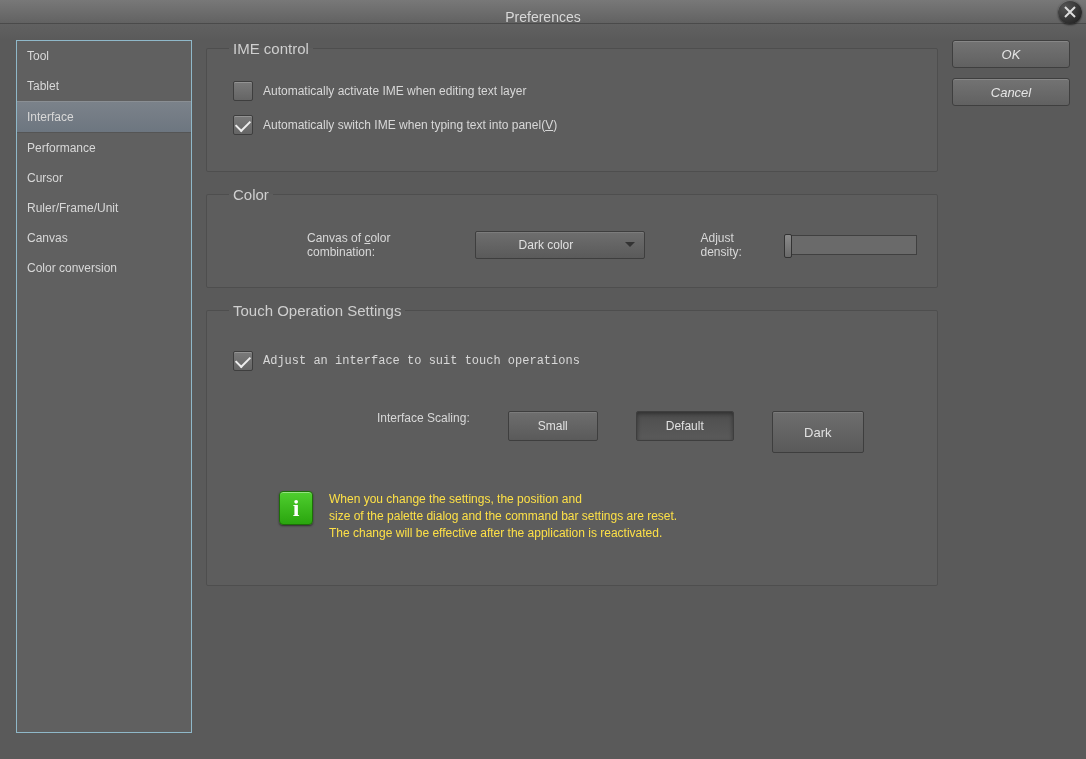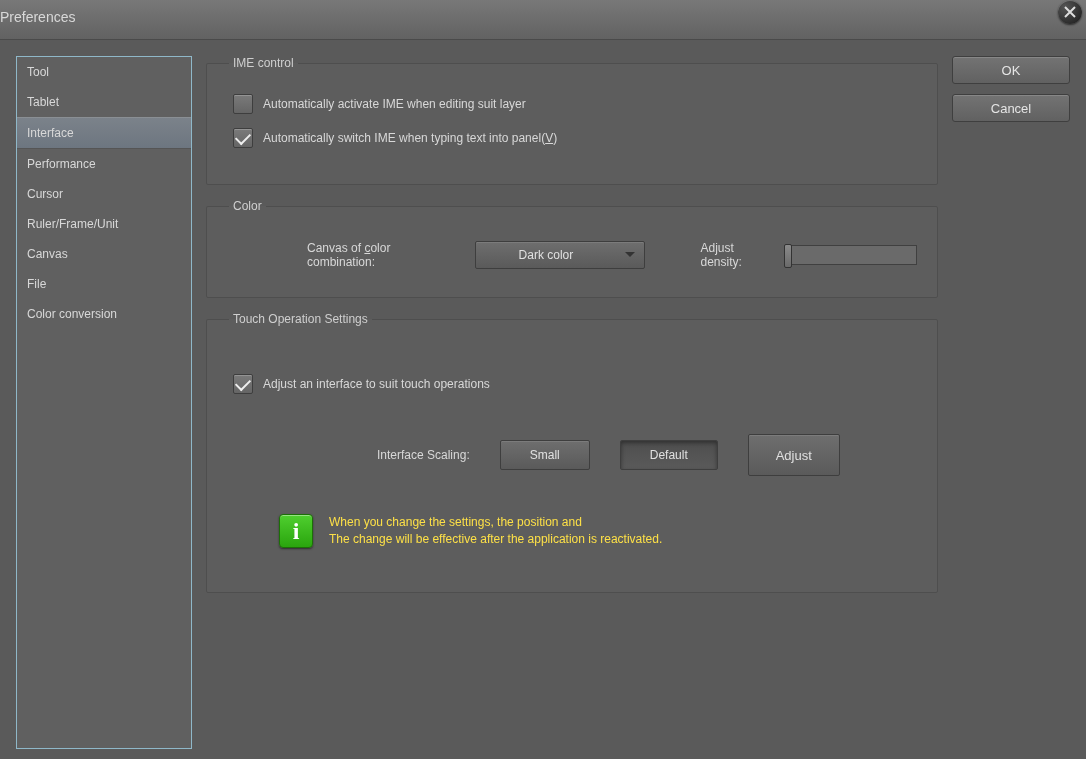--- a/index.html
+++ b/index.html
@@ -12,22 +12,22 @@
     height: 759px;
     overflow: hidden;
   }
   .window {
     width: 1086px;
     height: 759px;
     background: linear-gradient(to bottom, #6b6b6b 0%, #5a5a5a 40px, #5a5a5a 100%);
     position: relative;
   }
   .titlebar {
-    height: 40px;
-    text-align: left;
+    height: 24px;
+    text-align: center;
     line-height: 34px;
     font-size: 14px;
     color: #d8d8d8;
     position: relative;
     background: linear-gradient(to bottom, #787878, #626262);
     border-bottom: 1px solid #4a4a4a;
   }
   .close-btn {
     position: absolute;
     right: 4px;
@@ -83,32 +83,33 @@
     background: linear-gradient(to bottom, #737373, #616161);
     border: 1px solid #3f3f3f;
     border-radius: 3px;
     color: #e5e5e5;
     font-size: 13px;
     cursor: pointer;
     box-shadow: inset 0 1px 0 rgba(255,255,255,0.15);
     display: flex;
     align-items: center;
     justify-content: center;
+    font-style: italic;
   }
   fieldset.group {
     border: 1px solid #4e4e4e;
     border-radius: 2px;
     background: #5d5d5d;
     padding: 18px 20px 22px 20px;
     position: relative;
   }
   fieldset.group > legend {
     padding: 0 4px;
     color: #cfcfcf;
-    font-size: 12px;
+    font-size: 15px;
     margin-left: 2px;
   }
   .check-row {
     display: flex;
     align-items: center;
     gap: 10px;
     margin: 6px 0 14px 6px;
   }
   .checkbox {
     width: 20px;
@@ -182,22 +183,22 @@
     left: -6px;
     top: -2px;
     width: 8px;
     height: 24px;
     background: linear-gradient(to bottom, #8a8a8a, #6a6a6a);
     border: 1px solid #333;
     border-radius: 2px;
   }
   .scale-row {
     display: flex;
-    align-items: center;
-    gap: 6px;
+    align-items: flex-start;
+    gap: 14px;
     padding: 26px 0 6px 150px;
   }
   .seg-btn {
     height: 30px;
     padding: 0 29px;
     background: linear-gradient(to bottom, #6e6e6e, #5a5a5a);
     border: 1px solid #3e3e3e;
     border-radius: 2px;
     color: #e0e0e0;
     cursor: pointer;
@@ -261,31 +262,30 @@
   <div class="body">
 
     <div class="sidebar">
       <div class="sidebar-item"><span>Tool</span></div>
       <div class="sidebar-item"><span>Tablet</span></div>
       <div class="sidebar-item selected"><span>Interface</span></div>
       <div class="sidebar-item"><span>Performance</span></div>
       <div class="sidebar-item"><span>Cursor</span></div>
       <div class="sidebar-item"><span>Ruler/Frame/Unit</span></div>
       <div class="sidebar-item"><span>Canvas</span></div>
-      <div class="sidebar-item"><span>File</span></div>
       <div class="sidebar-item"><span>Color conversion</span></div>
     </div>
 
     <div class="main">
 
       <fieldset class="group">
         <legend>IME control</legend>
         <div class="check-row">
           <div class="checkbox"></div>
-          <span class="label">Automatically activate IME when editing suit layer</span>
+          <span class="label">Automatically activate IME when editing text layer</span>
         </div>
         <div class="check-row">
           <div class="checkbox checked"></div>
           <span class="label"><span>Automatically switch IME when typing text into panel(</span><span class="underline">V</span><span>)</span></span>
         </div>
       </fieldset>
 
       <fieldset class="group">
         <legend>Color</legend>
         <div class="color-row">
@@ -302,40 +302,41 @@
             <span class="label">Adjust density:</span>
             <div class="slider">
               <div class="slider-handle"></div>
             </div>
           </div>
         </div>
       </fieldset>
 
       <fieldset class="group" style="padding-bottom:40px;">
         <legend>Touch Operation Settings</legend>
-        <div class="check-row" style="margin-top:30px;">
+        <div class="check-row" style="margin-top:14px;font-family:Liberation Mono, monospace;">
           <div class="checkbox checked"></div>
           <span class="label">Adjust an interface to suit touch operations</span>
         </div>
         <div class="scale-row">
           <span class="label">Interface Scaling:</span>
           <div class="seg-btn">
               <span>Small</span>
             </div>
           <div class="seg-btn selected">
               <span>Default</span>
             </div>
           <div class="seg-btn large">
-              <span>Adjust</span>
+              <span>Dark</span>
             </div>
         </div>
         <div class="info-row">
           <div class="info-icon">i</div>
           <div class="info-text">
             <div>When you change the settings, the position and</div>
+            <div>size of the palette dialog and the command bar settings are reset.</div>
             <div>The change will be effective after the application is reactivated.</div>
           </div>
         </div>
       </fieldset>
 
     </div>
 
     <div class="right-buttons">
       <div class="btn">
           <span>OK</span>

